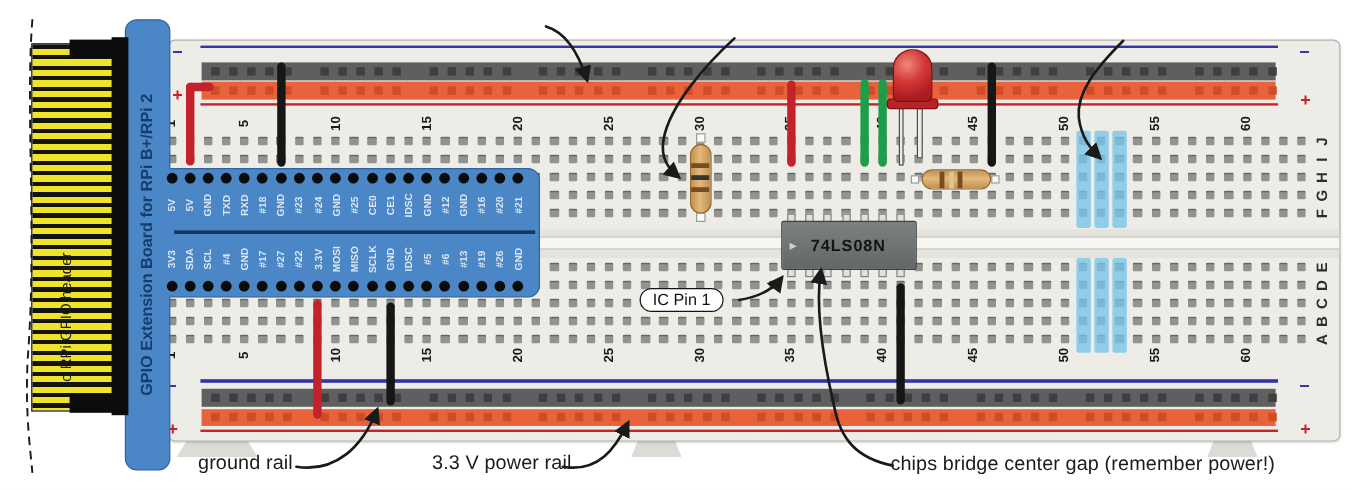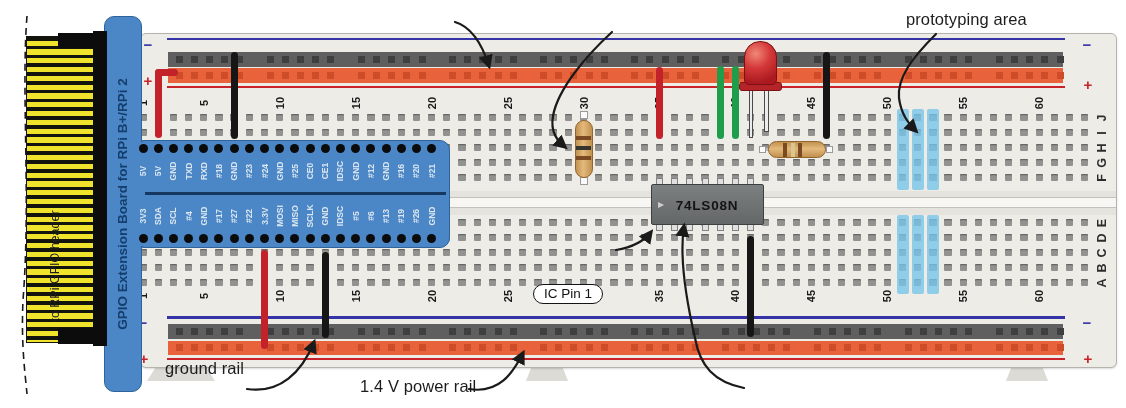--- a/index.html
+++ b/index.html
@@ -1104,18 +1104,18 @@
       <path marker-end="url(#ah)" d="M 612 32 C 588 54, 558 88, 553 116 C 550 133, 558 141, 565 147"></path>
       <path marker-end="url(#ah)" d="M 936 34 C 912 58, 897 78, 899 98 C 901 113, 907 122, 916 131"></path>
       <path marker-end="url(#ah)" d="M 616 250 C 634 247, 645 240, 651 232"></path>
       <path marker-end="url(#ah)" d="M 744 388 C 714 382, 700 366, 695 338 C 686 299, 679 258, 684 226"></path>
       <path marker-end="url(#ah)" d="M 247 389 C 280 394, 302 372, 314 342"></path>
       <path marker-end="url(#ah)" d="M 469 389 C 499 394, 513 373, 523 353"></path>
     </g>
     <path d="M 27 16 C 21 90, 31 200, 23 300 C 21 345, 25 372, 27 394" fill="none" stroke="#1a1a1a" stroke-width="1.6" stroke-dasharray="7 5"></path>
   </svg>
 
-  <div class="anno" style="left:906px;top:10px;">prototyping area</div>
-  <div class="anno" style="left:165px;top:359px;">ground rail</div>
-  <div class="anno" style="left:360px;top:377px;">1.4 V power rail</div>
-  <div class="pill" style="left:533px;top:240px;margin-top:44px;">IC Pin 1</div>
+  <div class="anno" style="left:165px;top:377px;">ground rail</div>
+  <div class="anno" style="left:360px;top:377px;">3.3 V power rail</div>
+  <div class="anno" style="left:742px;top:378px;">chips bridge center gap (remember power!)</div>
+  <div class="pill" style="left:533px;top:240px;">IC Pin 1</div>
 
 </div>
 
 </body></html>

